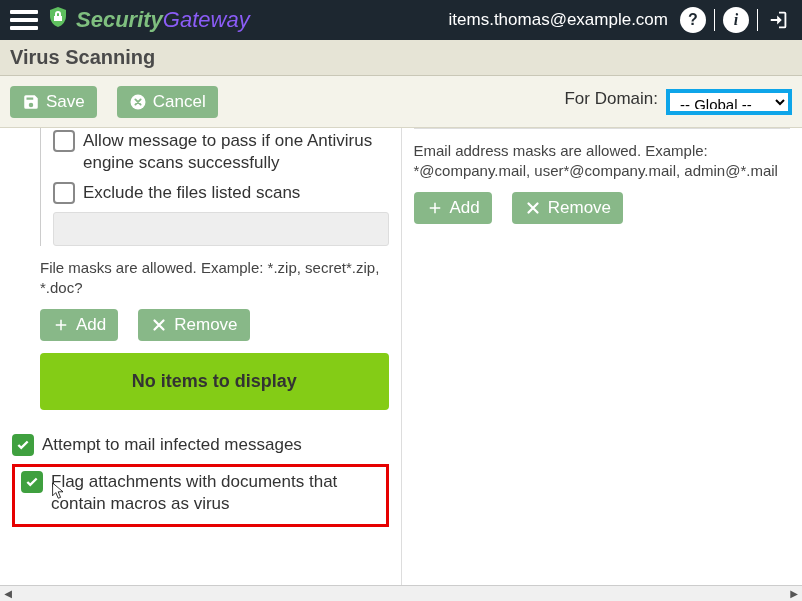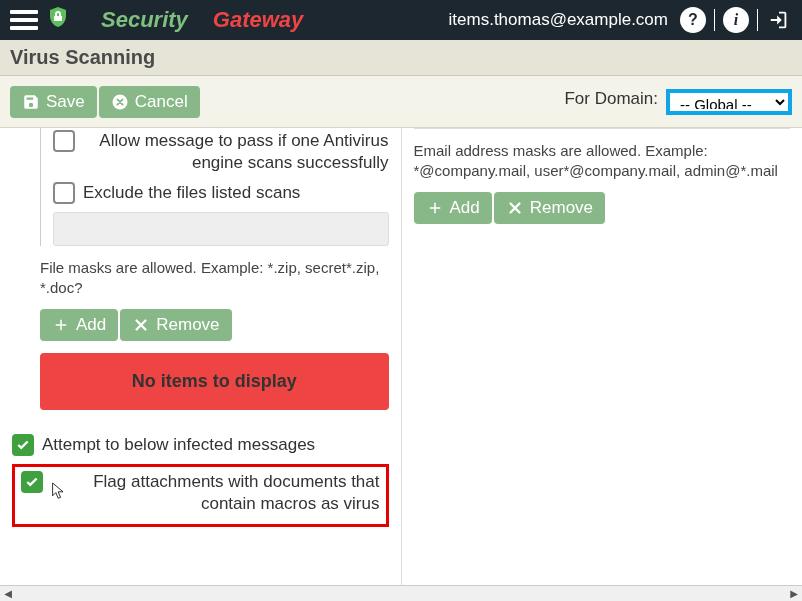--- a/index.html
+++ b/index.html
@@ -2,61 +2,61 @@
 <html><head>
 <meta charset="utf-8">
 <style>
 * { box-sizing: border-box; margin: 0; padding: 0; }
 body { font-family: "Segoe UI", Arial, sans-serif; font-size: 15px; color: #333; background: #fff; width: 802px; height: 601px; overflow: hidden; position: relative; }
 
 
 .topbar { background: #1d2730; color: #fff; height: 40px; display: flex; align-items: center; padding: 0 10px; }
 .hamburger { width: 28px; cursor: pointer; }
 .hamburger div { height: 4px; background: #fff; margin: 4px 0; border-radius: 1px; }
-.logo { display: flex; align-items: center; margin-left: 8px; font-size: 22px; font-weight: 700; font-style: italic; gap: 25px; }
+.logo { display: flex; align-items: center; margin-left: 8px; font-size: 22px; font-weight: 700; font-style: italic; }
 .logo .shield { margin-right: 6px; }
 .logo .sec { color: #7fbf7f; }
-.logo .gate { color: #ef4444; font-weight: 700; }
+.logo .gate { color: #8b5cf6; font-weight: 400; }
 .spacer { flex: 1; }
 .user-email { font-size: 17px; margin-right: 12px; }
 .iconbtn { width: 26px; height: 26px; display: inline-flex; align-items: center; justify-content: center; cursor: pointer; }
 .iconbtn.circle { background: #fff; color: #1d2730; border-radius: 50%; font-weight: 700; font-size: 16px; }
 .divider-v { width: 1px; height: 22px; background: #fff; margin: 0 8px; }
 .arrow-exit svg { width: 22px; height: 22px; }
 
 
 .subtitlebar { background: #e6e4d6; height: 36px; display: flex; align-items: center; padding: 16px 10px; font-size: 20px; font-weight: 700; color: #4a4a4a; border-bottom: 1px solid #c9c7b7; }
 
 
 .actionbar { background: #f4f3ea; height: 52px; display: flex; align-items: center; padding: 0 10px; border-bottom: 1px solid #d8d6c6; }
-.btn { display: inline-flex; align-items: center; background: #88b888; color: #fff; border: none; border-radius: 4px; padding: 6px 12px; font-size: 17px; cursor: pointer; margin-right: 2px; }
+.btn { display: inline-flex; align-items: center; background: #88b888; color: #fff; border: none; border-radius: 4px; padding: 6px 12px; font-size: 17px; cursor: pointer; margin-right: 20px; }
 .btn .bicon { margin-right: 6px; display: inline-flex; }
 .btn svg { width: 18px; height: 18px; }
 .right-group { margin-left: auto; display: flex; align-items: flex-start; }
 .rlabel { font-size: 17px; margin-right: 8px; color: #333; }
 .dom-select { font-size: 15px; padding: 2px 20px 2px 6px; border: 4px solid #0ea5e9; background: #fff; height: 26px; }
 
 
 .maingrid { display: flex; height: calc(601px - 40px - 36px - 52px - 16px); overflow: hidden; }
 .col { flex: 1; padding: 0 12px 12px 12px; overflow: hidden; }
 .col-left { border-right: 1px solid #ddd; position: relative; }
 .indented { margin-left: 28px; border-left: 1px solid #ccc; padding-left: 12px; padding-top: 4px; }
 
 .chk-row { display: flex; align-items: flex-start; margin: 8px 0; }
 .chk-row.top-level { margin-left: 0; }
 .chkbox { width: 22px; height: 22px; border: 2px solid #888; border-radius: 4px; flex-shrink: 0; margin-right: 8px; display: inline-flex; align-items: center; justify-content: center; background: #fff; cursor: pointer; }
 .chkbox.checked { background: #3fa03f; border-color: #3fa03f; }
 .chkbox.checked svg { width: 14px; height: 14px; }
-.chk-label { font-size: 17px; line-height: 1.3; color: #333; text-align: right; }
+.chk-label { font-size: 17px; line-height: 1.3; color: #333; }
 
 .textarea-sunk { height: 34px; background: #eee; border: 1px solid #ddd; border-radius: 3px; margin: 6px 0; width: 100%; }
 .hint { font-size: 15px; color: #444; line-height: 1.3; margin: 12px 0; }
 
 .btnrow { margin: 8px 0; display: flex; }
-.noitems { background: #ef4444; border-radius: 4px; text-align: center; padding: 18px 0; font-size: 18px; font-weight: 700; color: #333; margin-top: 12px; }
+.noitems { background: #84cc16; border-radius: 4px; text-align: center; padding: 18px 0; font-size: 18px; font-weight: 700; color: #333; margin-top: 12px; }
 
 .email-item { padding: 10px 6px; border-bottom: 1px solid #e3e3e3; font-size: 15px; letter-spacing: 0.5px; color: #222; }
 
 
 .highlight-box { border: 3px solid #e60000; padding: 4px 6px 8px 6px; margin-top: 4px; display: flex; align-items: flex-start; position: relative; }
 .cursor-arrow { position: absolute; left: 36px; top: 14px; width: 16px; height: 20px; }
 
 
 .hscroll { position: absolute; bottom: 0; left: 0; right: 0; height: 16px; background: #f0f0f0; border-top: 1px solid #ccc; display: flex; align-items: center; }
 .hscroll .arrow { width: 16px; height: 16px; display: flex; align-items: center; justify-content: center; background: #f0f0f0; font-size: 10px; color: #555; cursor: pointer; }
@@ -167,21 +167,21 @@
     </div>
 
     <div class="noitems" style="margin-left:28px">No items to display</div>
 
     <div class="chk-row top-level" style="margin-top:24px">
       <span class="chkbox checked">
         <svg viewBox="0 0 24 24">
             <path fill="none" stroke="#fff" stroke-width="4" d="M4 12l5 5L20 6"></path>
           </svg>
       </span>
-      <span class="chk-label">Attempt to below infected messages</span>
+      <span class="chk-label">Attempt to mail infected messages</span>
     </div>
 
     <div class="highlight-box">
       <span class="chkbox checked">
         <svg viewBox="0 0 24 24">
             <path fill="none" stroke="#fff" stroke-width="4" d="M4 12l5 5L20 6"></path>
           </svg>
       </span>
       <span class="chk-label">Flag attachments with documents that contain macros as virus</span>
       <svg class="cursor-arrow" viewBox="0 0 20 24">

